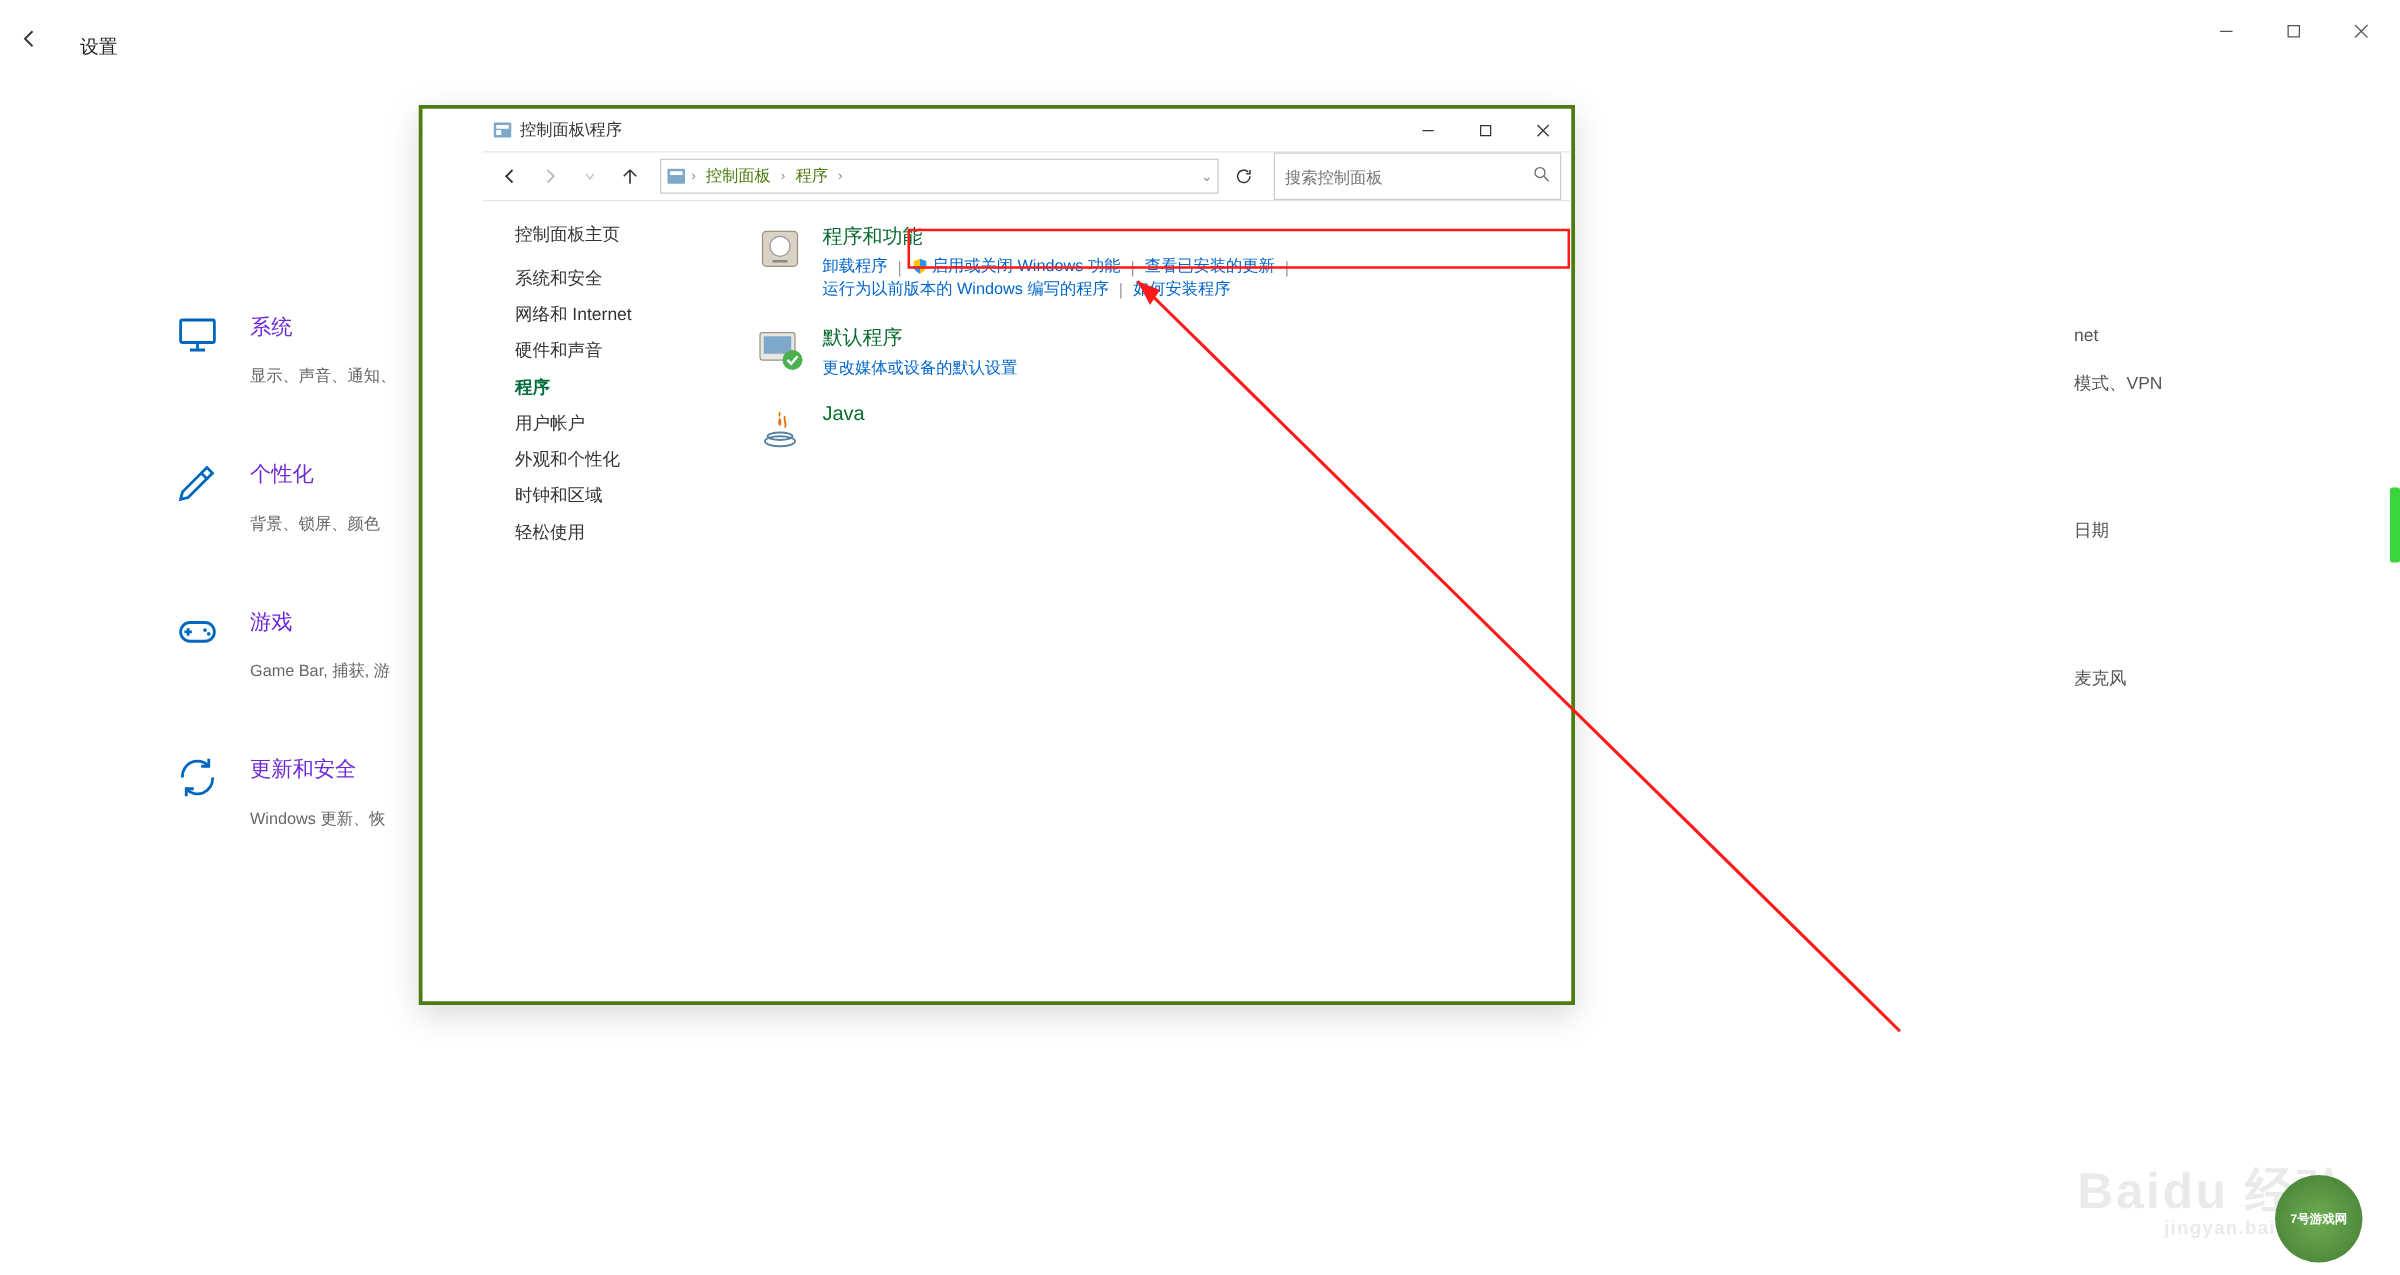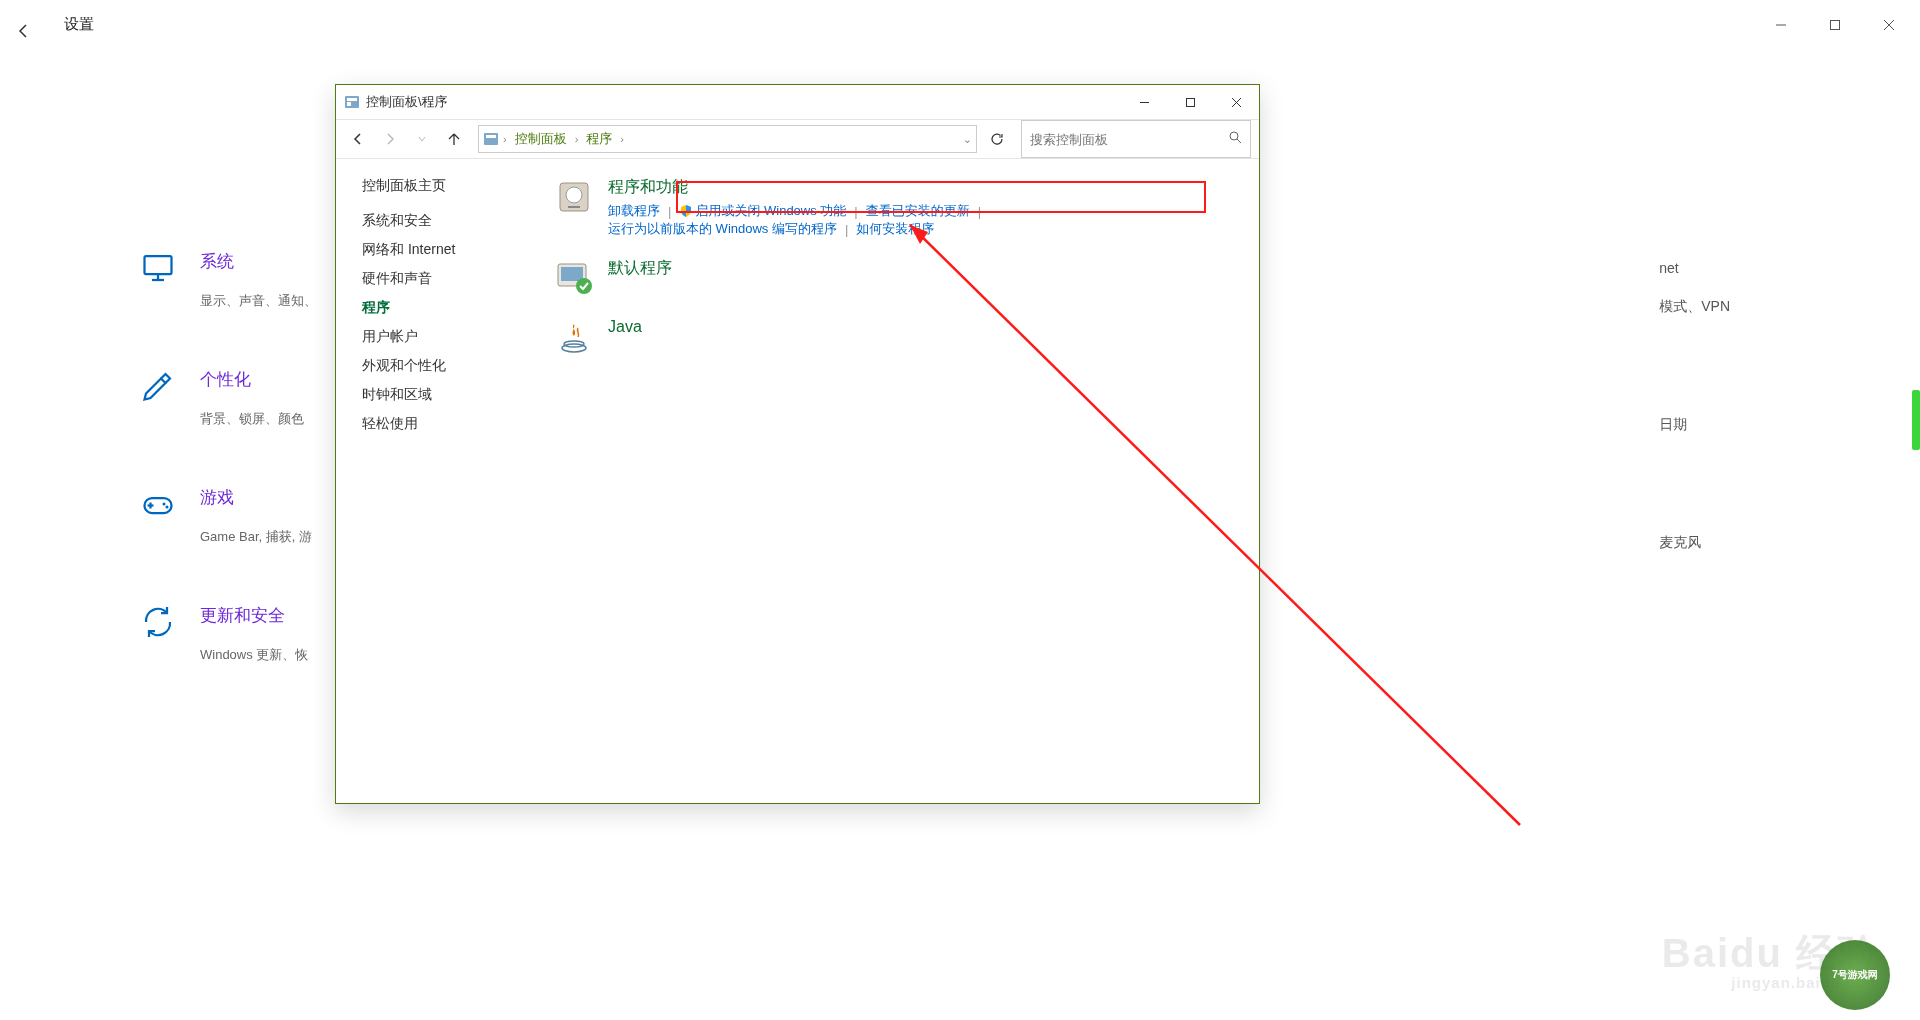--- a/index.html
+++ b/index.html
@@ -1,36 +1,36 @@
 <!DOCTYPE html>
 <html><head>
   <meta charset="utf-8">
   <style>
     * { margin: 0; padding: 0; box-sizing: border-box; font-family: "Microsoft YaHei", "Segoe UI", sans-serif; }
     body { width: 1920px; height: 1020px; background: #fff; overflow: hidden; position: relative; }
 
     
     .settings-bg { position: absolute; inset: 0; }
     .settings-titlebar { display: flex; align-items: center; height: 50px; padding: 0 8px; justify-content: space-between; }
-    .settings-titlebar-left { display: flex; align-items: flex-start; gap: 24px; margin-top: 12px; }
+    .settings-titlebar-left { display: flex; align-items: flex-end; gap: 24px; margin-top: 12px; }
     .back-arrow { width: 32px; height: 32px; display: flex; align-items: center; justify-content: center; color: #333; }
     .settings-title { font-size: 15px; color: #222; }
     .settings-win-controls { display: flex; gap: 8px; }
     .win-btn { width: 46px; height: 32px; display: flex; align-items: center; justify-content: center; color: #555; }
     .bg-heading { text-align: center; font-size: 26px; font-weight: 400; color: #333; margin-top: 35px; }
     .bg-categories { position: absolute; left: 140px; top: 250px; display: flex; flex-direction: column; gap: 58px; }
     .bg-cat { display: flex; gap: 24px; align-items: flex-start; }
     .bg-cat-icon { width: 36px; height: 36px; color: #0067c0; flex-shrink: 0; }
     .bg-cat-txt { display: flex; flex-direction: column; gap: 4px; }
     .bg-cat-title { font-size: 17px; color: #6d28d9; }
     .bg-cat-sub { font-size: 13px; color: #666; margin-top: 15px; }
     .bg-right-col { position: absolute; right: 190px; top: 260px; display:flex; flex-direction:column; gap:100px; font-size:14px; color:#555; text-align:left;}
 
     
-    .cp-window { position: absolute; left: 335px; top: 84px; width: 925px; height: 720px; background: #fff; border: 1px solid #4d7c0f; box-shadow: 0 8px 24px rgba(0,0,0,0.15); display: flex; flex-direction: column; }
+    .cp-window { position: absolute; left: 335px; top: 84px; width: 925px; height: 720px; background: #fff; border: 3px solid #4d7c0f; box-shadow: 0 8px 24px rgba(0,0,0,0.15); display: flex; flex-direction: column; padding-left: 48px; }
     .cp-titlebar { height: 34px; display: flex; align-items: center; justify-content: space-between; padding-left: 8px; }
     .cp-titlebar-left { display: flex; align-items: center; gap: 6px; font-size: 13px; color: #333; }
     .cp-icon-sm { width: 16px; height: 16px; }
     .cp-win-controls { display: flex; }
     .cp-win-btn { width: 46px; height: 30px; display:flex; align-items:center; justify-content:center; color:#333; }
 
     .cp-toolbar { height: 40px; border-top: 1px solid #e5e5e5; border-bottom: 1px solid #e5e5e5; display:flex; align-items:center; padding: 0 8px; gap:4px; }
     .nav-btn { width: 28px; height: 28px; display:flex; align-items:center; justify-content:center; color:#666; }
     .nav-btn.disabled { color:#bbb; }
     .breadcrumb { flex: 1; height: 28px; border:1px solid #ccc; display:flex; align-items:center; padding:0 4px; gap:4px; font-size:13px; margin:0 6px; }
@@ -281,20 +281,23 @@
         <div class="cat-img">
           <svg width="40" height="40" viewBox="0 0 40 40">
               <rect x="4" y="6" width="28" height="22" rx="2" fill="#e8e6e0" stroke="#9c9381"></rect>
               <rect x="7" y="9" width="22" height="14" fill="#7da8c9"></rect>
               <circle cx="30" cy="28" r="8" fill="#4caf50"></circle>
               <path d="M26 28 L29 31 L34 25" stroke="#fff" stroke-width="2" fill="none"></path>
             </svg>
         </div>
         <div class="cat-body">
           <div class="cat-title">默认程序</div>
+          <div class="link-row">
+              <a>更改媒体或设备的默认设置</a>
+            </div>
         </div>
       </div>
 
       <div class="cat-block">
         <div class="cat-img">
           <svg width="40" height="40" viewBox="0 0 40 40">
               <ellipse cx="20" cy="30" rx="12" ry="4" fill="none" stroke="#5382a1" stroke-width="1.5"></ellipse>
               <ellipse cx="20" cy="26" rx="10" ry="3" fill="none" stroke="#5382a1" stroke-width="1.5"></ellipse>
               <path d="M20 6 C16 10 24 12 20 18 C16 14 22 10 20 6" fill="#e76f00"></path>
               <path d="M24 10 C22 13 26 15 24 19" stroke="#e76f00" stroke-width="1.5" fill="none"></path>

